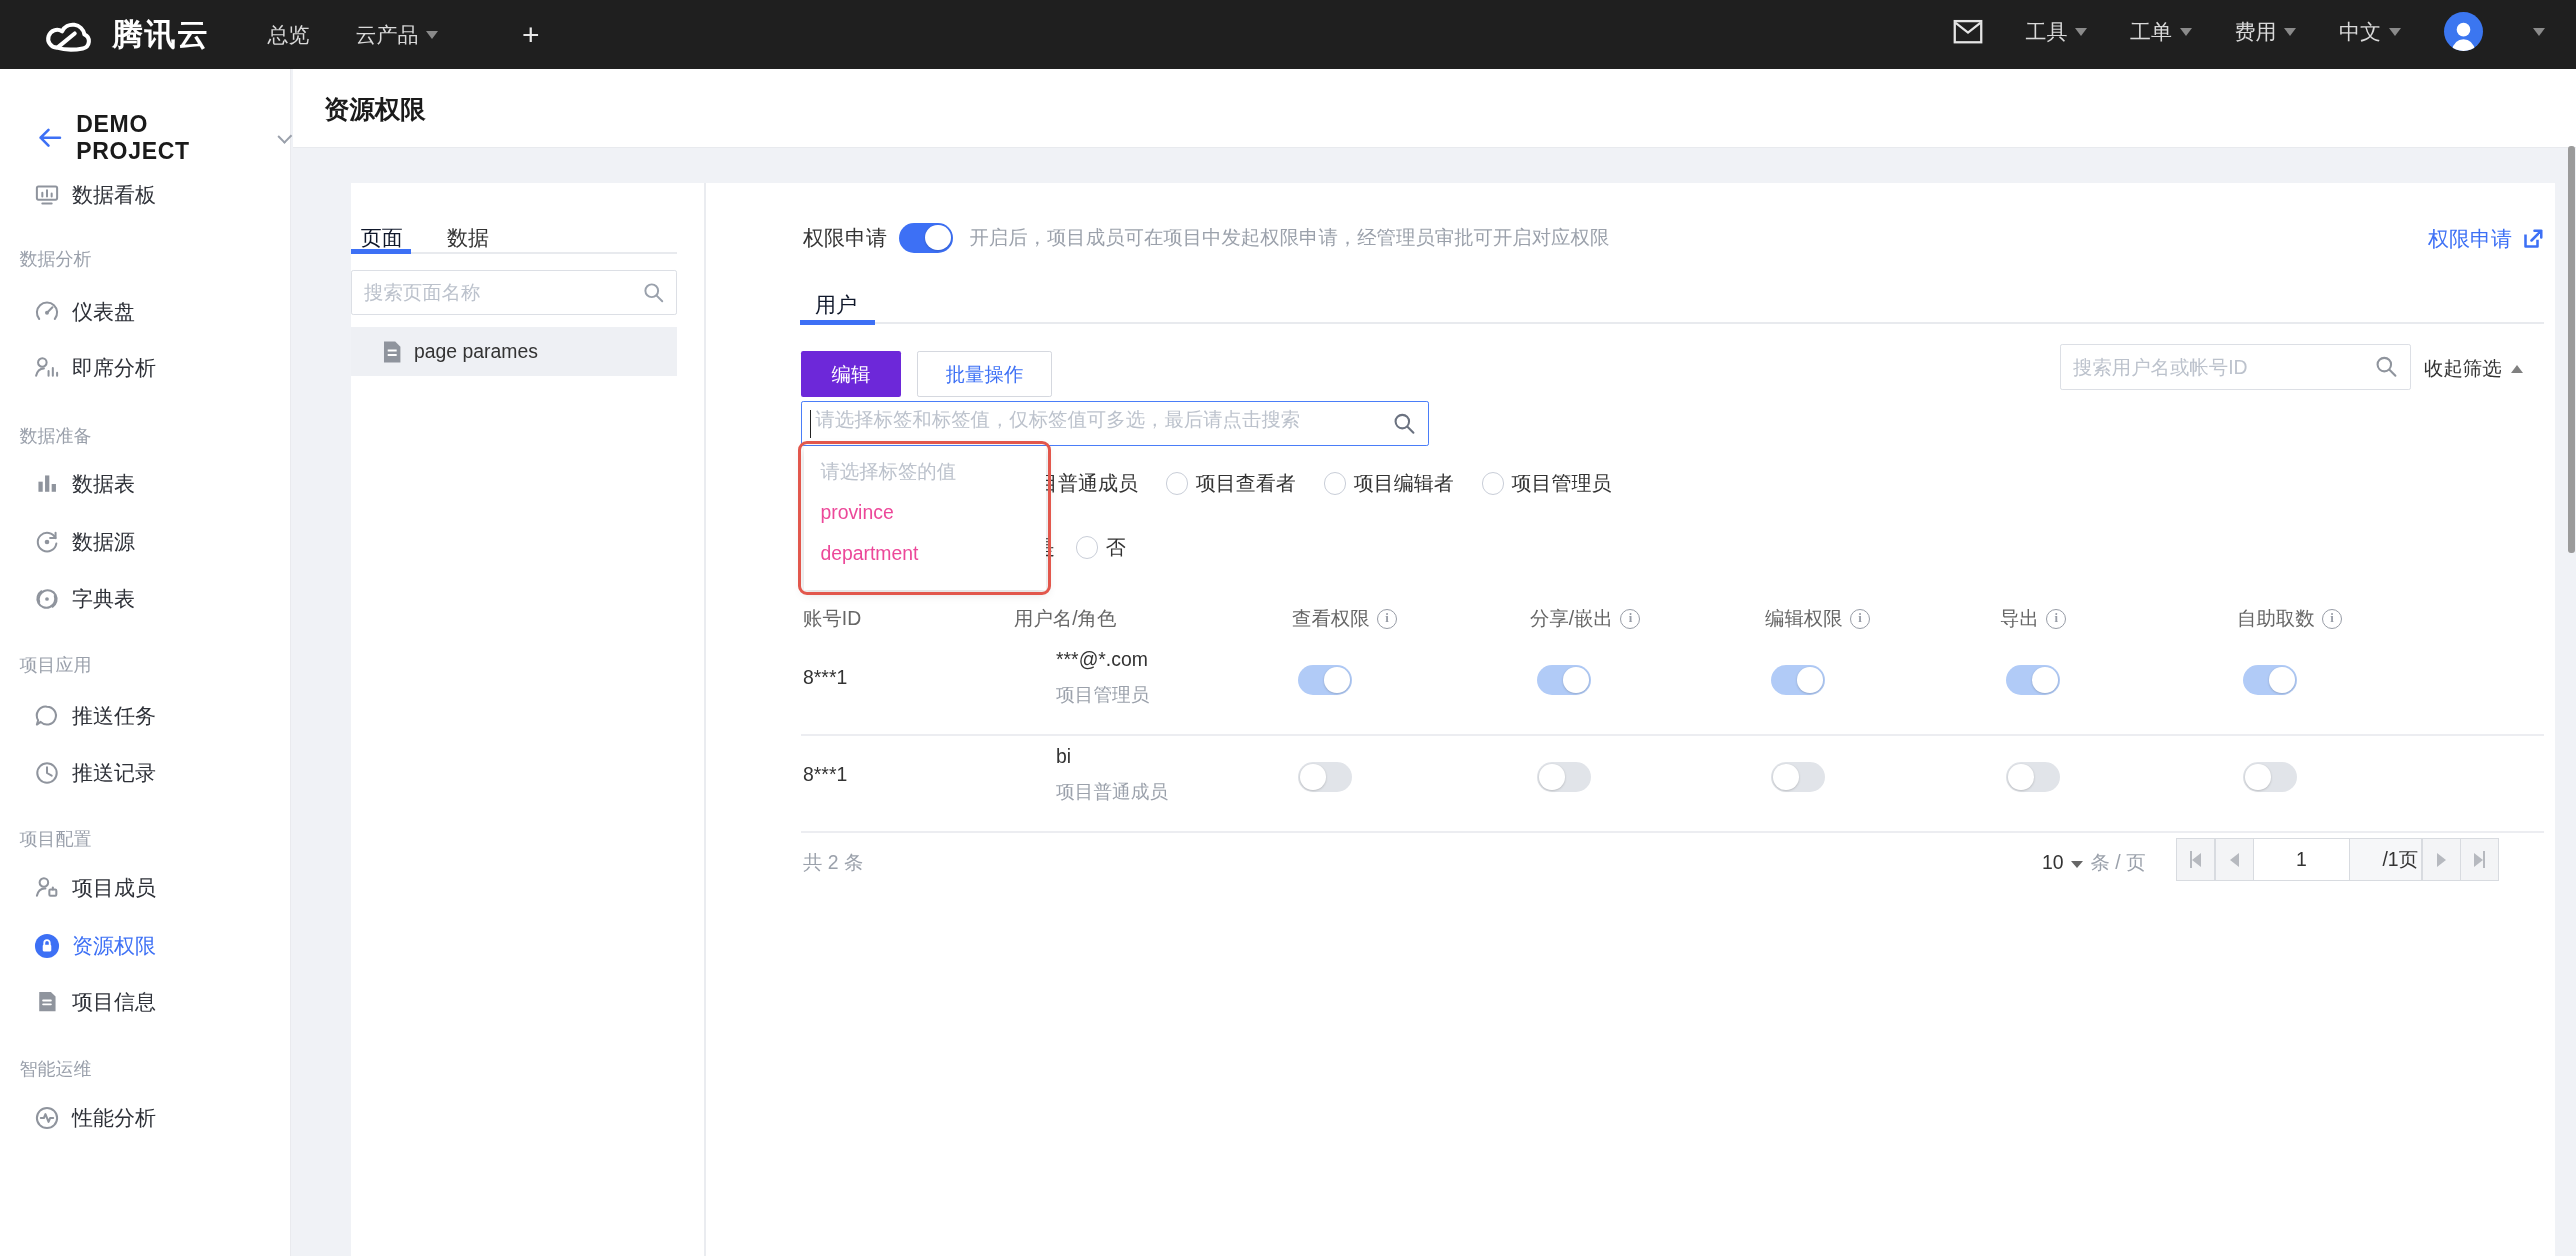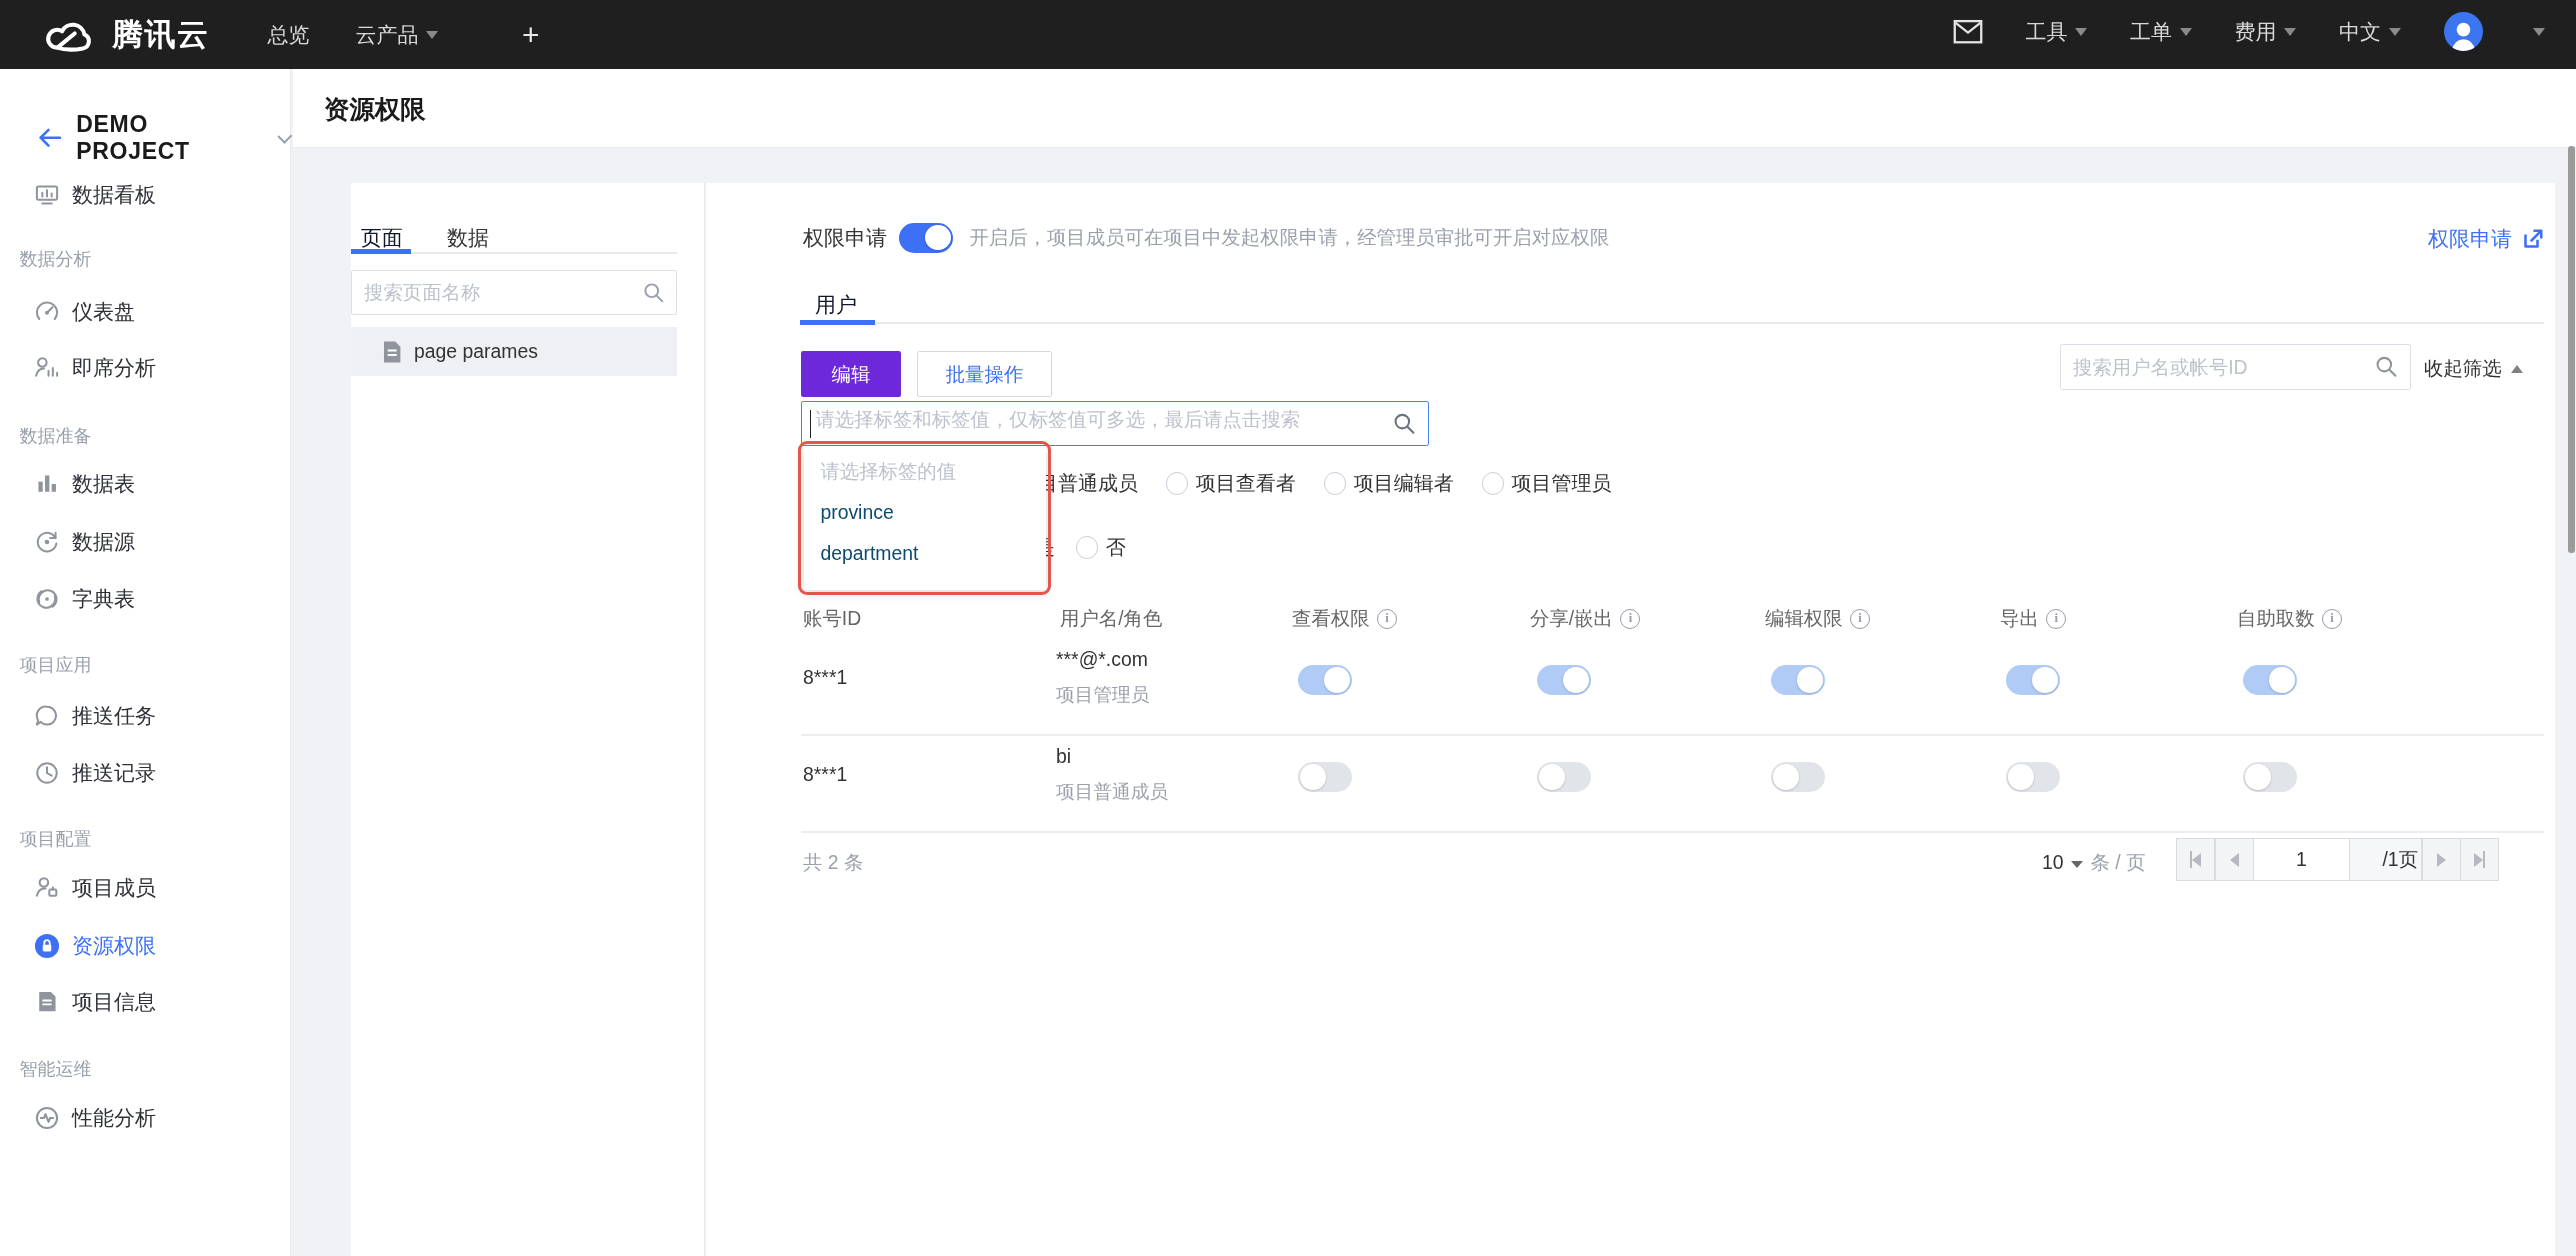--- a/index.html
+++ b/index.html
@@ -71,21 +71,21 @@
   .tag-select { position:absolute; left:450px; top:218px; width:628px; height:45px; border:1.5px solid #4a7df8; border-radius:2.2px; background:#fff; z-index:15; }
   .tag-select .cursor { position:absolute; left:7.5px; top:7.5px; width:1.5px; height:28px; background:#222; }
   .tag-select .ph { position:absolute; left:13.4px; top:4px; font-size:19.4px; color:#bcc2cc; white-space:nowrap; }
 
   .radio { width:22.4px; height:22.4px; border:1.5px solid #c9ced8; border-radius:50%; background:#fff; flex:0 0 auto; cursor:pointer; }
   .role-row { position:absolute; left:637px; top:287px; display:flex; gap:28px; z-index:1; }
   .role-opt { display:flex; align-items:center; gap:7.5px; font-size:20px; color:#333; }
   .yn-row { position:absolute; left:654px; top:351px; display:flex; align-items:center; z-index:1; font-size:20px; color:#333; }
 
   .dropdown { position:absolute; left:453px; top:263px; width:242px; height:144px; background:#fff; box-shadow:0 3px 10.5px rgba(0,0,0,.16); z-index:25; padding-top:4.5px; }
-  .dd-item { height:41px; line-height:41px; padding-left:16.4px; font-size:19.4px; color:#0c4a6e; cursor:pointer; }
+  .dd-item { height:41px; line-height:41px; padding-left:16.4px; font-size:19.4px; color:#ec4899; cursor:pointer; }
   .dd-item.hint { color:#bcc2cc; cursor:default; }
   .red-annotation { position:absolute; left:447px; top:258px; width:253px; height:154px; border:3.7px solid #e2574c; border-radius:9px; z-index:40; pointer-events:none; }
 
   .th { position:absolute; top:422px; font-size:19.4px; color:#666; display:flex; align-items:center; gap:7.5px; }
   .info-dot { width:20px; height:20px; border:1.5px solid #979ca6; border-radius:50%; display:inline-flex; align-items:center; justify-content:center; }
   .info-dot::after { content:"i"; font-size:12.7px; color:#979ca6; font-weight:bold; font-family:"Liberation Serif",serif; }
   .cell { position:absolute; font-size:19.4px; color:#333; }
   .cell.sub { color:#9ba1ab; font-size:18.7px; }
   .row-divider { position:absolute; left:450px; width:1743px; height:1.5px; background:#ecedf1; }
 
@@ -389,21 +389,21 @@
     <div class="dropdown">
       <div class="dd-item hint">请选择标签的值</div>
       <div class="dd-item">province</div>
       <div class="dd-item">department</div>
     </div>
     <div class="red-annotation"></div>
 
     <div class="th" style="left:452px;">
         <span>账号ID</span>
       </div>
-    <div class="th" style="left:709px;">
+    <div class="th" style="left:663px;">
         <span>用户名/角色</span>
       </div>
     <div class="th" style="left:941px;">
         <span>查看权限</span>
         <span class="info-dot"></span>
       </div>
     <div class="th" style="left:1179px;">
         <span>分享/嵌出</span>
         <span class="info-dot"></span>
       </div>

